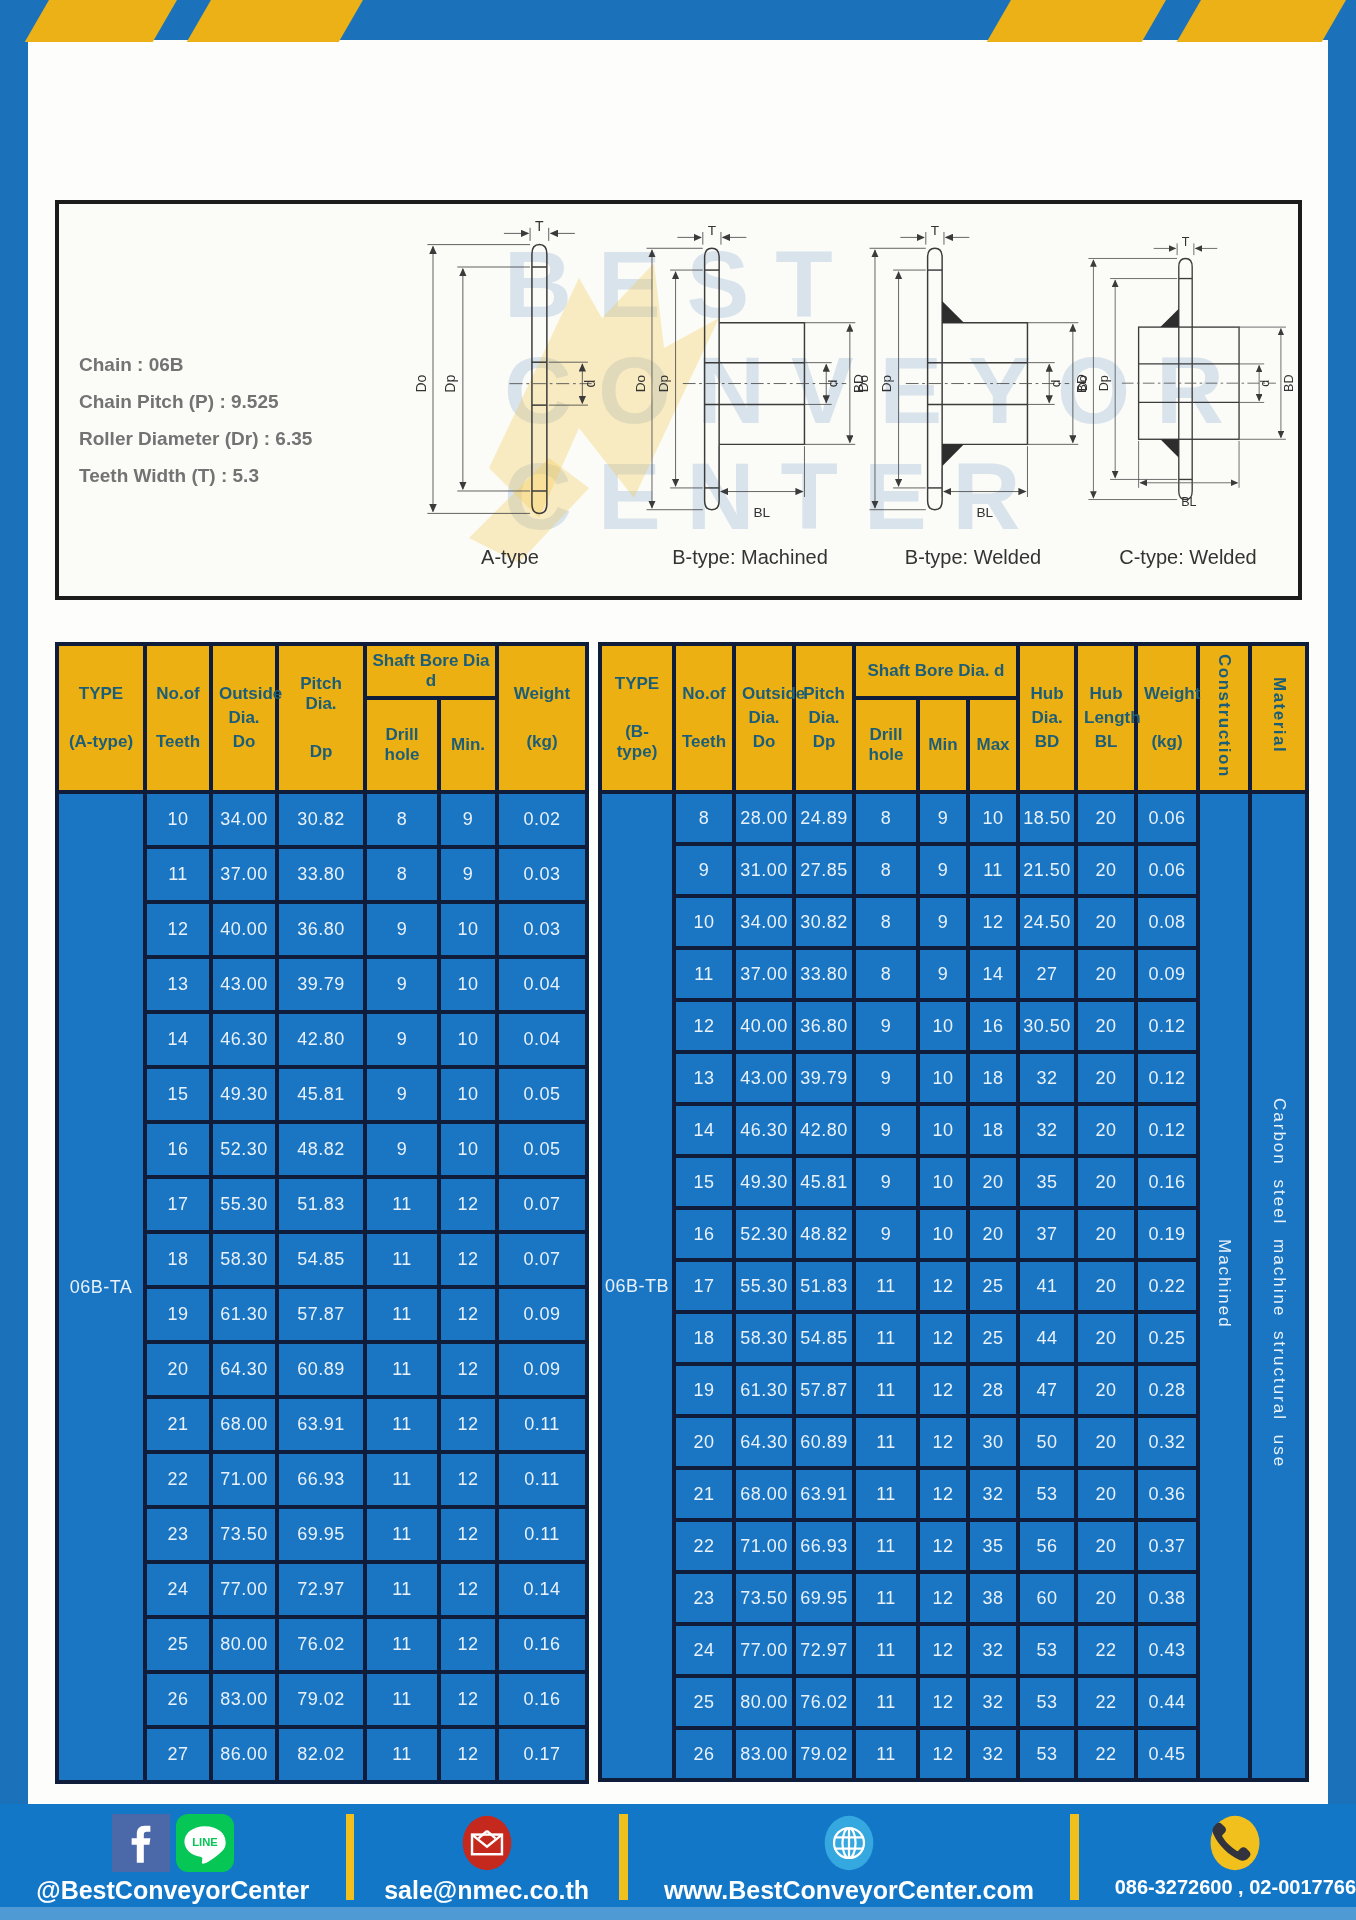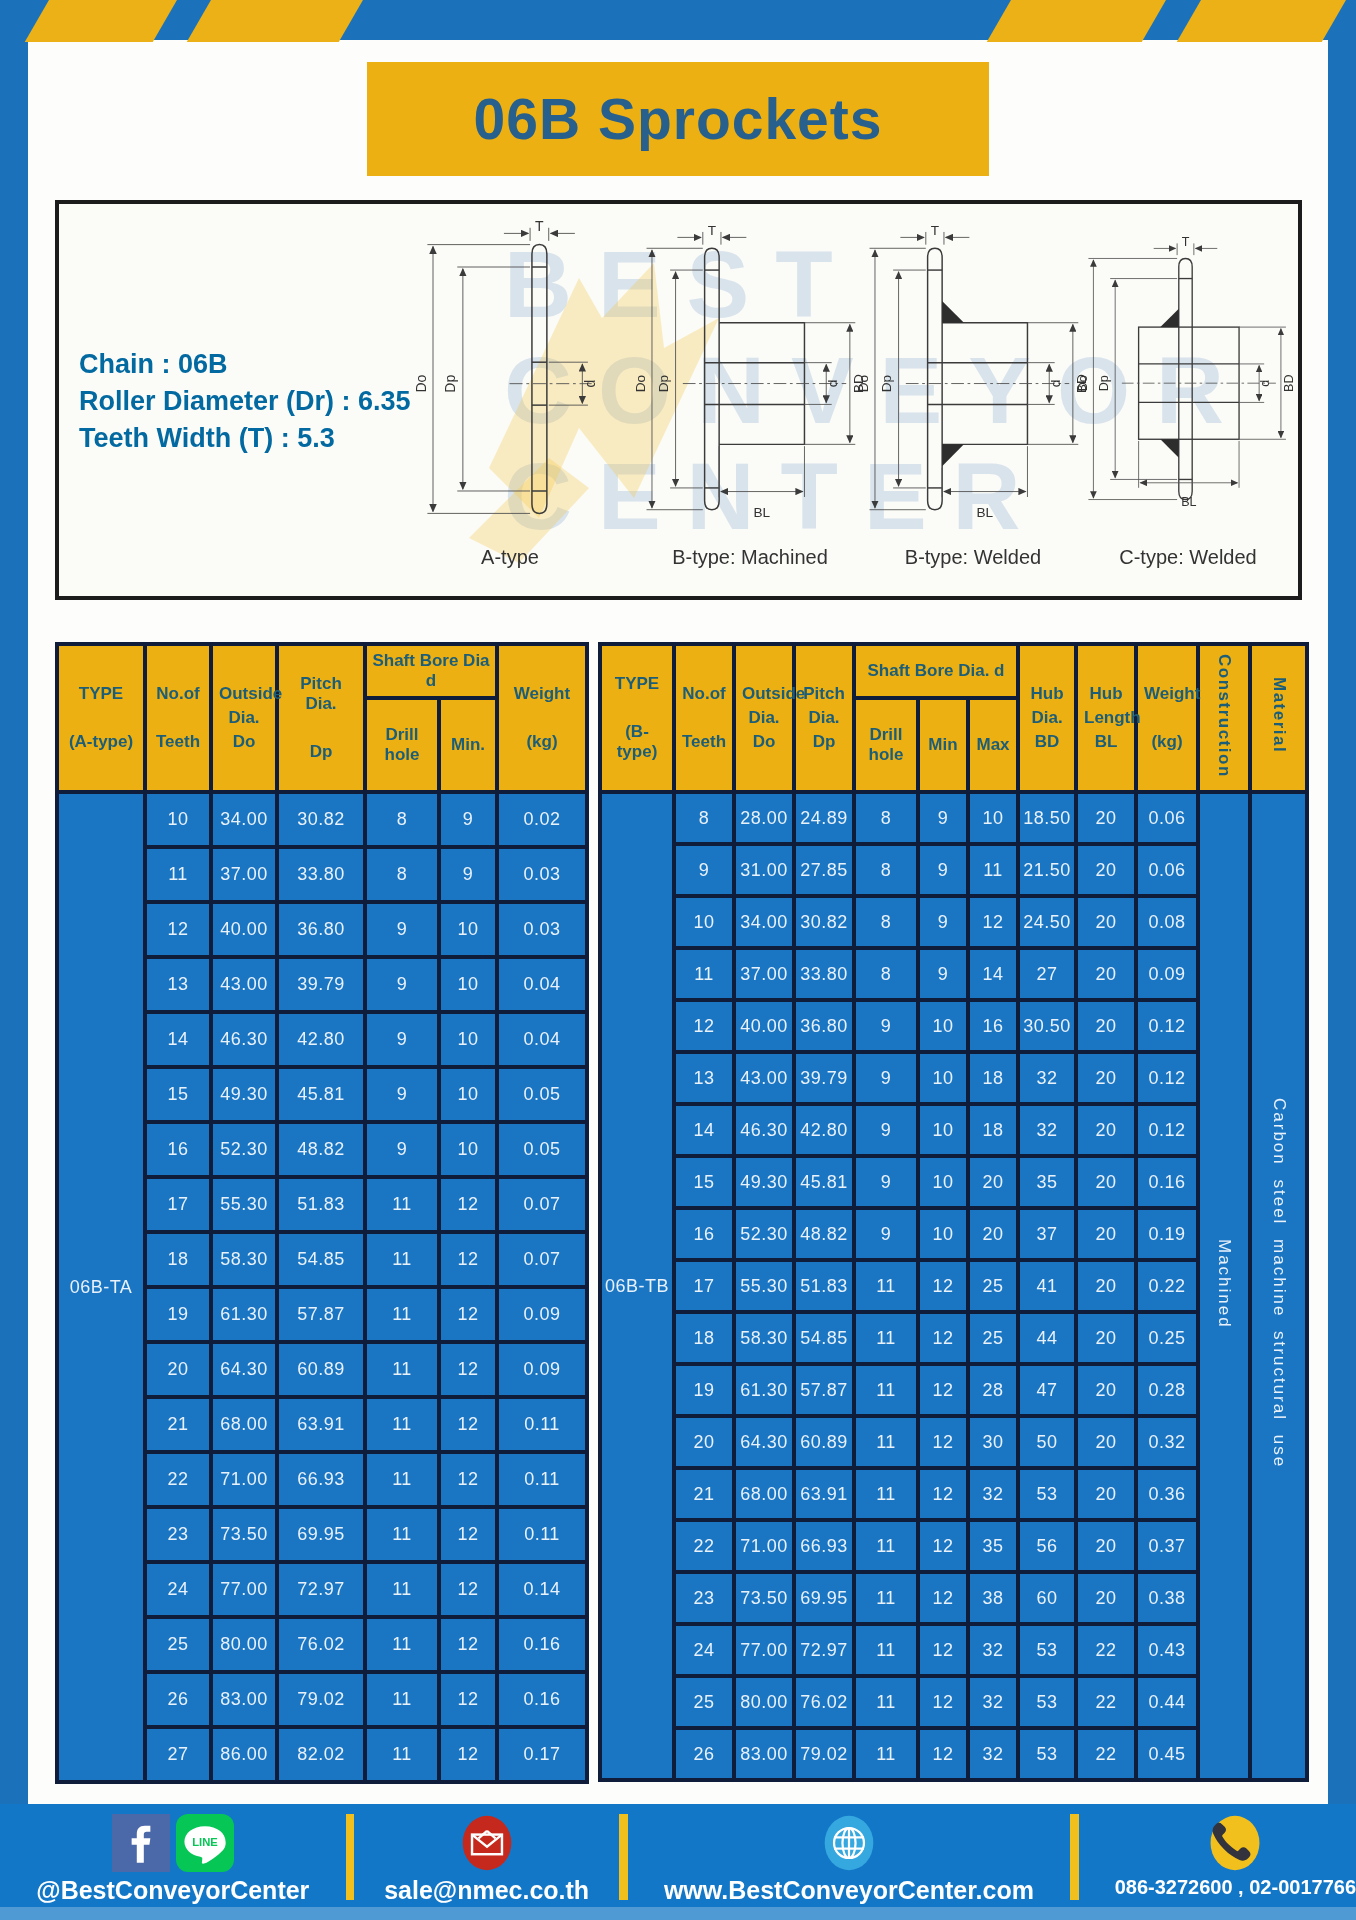--- a/index.html
+++ b/index.html
@@ -13,21 +13,21 @@
   
   .sheet { position:absolute; left:28px; top:40px; width:1300px; height:1764px; background:#fdfdfb; z-index:1; }
 
   
   .title-box { position:absolute; left:339px; top:22px; width:622px; height:114px; background:#ecb013; text-align:center; }
   .title-box h1 { font-size:57px; line-height:114px; color:#28608d; letter-spacing:1px; font-weight:bold; }
 
   
   .panel { position:absolute; left:27px; top:160px; width:1247px; height:400px; background:#fbfbf7; border:4px solid #1c1c1c; overflow:hidden; }
   .specs { position:absolute; left:20px; top:142px; z-index:2; }
-  .spec-line { font-size:27px; font-weight:bold; color:#0369a1; line-height:37px; white-space:pre; }
+  .spec-line { font-size:19px; font-weight:bold; color:#737373; line-height:37px; white-space:pre; }
 
   .wm-text { position:absolute; left:430px; top:28px; z-index:0; font-weight:bold; font-size:94px; line-height:106px; letter-spacing:26px; color:rgba(142,178,214,0.32); white-space:nowrap;margin-left:15px; }
   .wm-logo { position:absolute; left:370px; top:14px; z-index:0; }
 
   .figure { position:absolute; top:10px; z-index:2; text-align:center; }
   .fig-label { font-size:20px; color:#333; margin-top:2px; }
   .figure svg { display:block; margin:0 auto; }
 
   
   .tbl { border-collapse:collapse; table-layout:fixed; position:absolute; top:602px; background:#1a76c3; }
@@ -63,40 +63,38 @@
 
   <div class="topband">
     <div class="stripe" style="left:38px;width:128px;"></div>
     <div class="stripe" style="left:200px;width:152px;"></div>
     <div class="stripe" style="left:1000px;width:155px;"></div>
     <div class="stripe" style="left:1190px;width:145px;"></div>
   </div>
 
   <div class="sheet">
 
-    <div class="title-box">
-      <h1>06B Sprockets</h1>
-    </div>
 
     <div class="panel">
 
       <div class="wm-text">
         <div>BEST</div>
         <div>CONVEYOR</div>
         <div>CENTER</div>
       </div>
       <svg class="wm-logo" width="320" height="360" viewBox="0 0 320 360">
         <g fill="rgba(244,198,70,0.30)">
           <path d="M60,250 L150,60 L190,130 L140,135 L225,45 L235,130 L290,100 L205,280 L150,210 L110,300 Z"></path>
           <path d="M40,320 L120,240 L160,270 L90,345 Z"></path>
         </g>
       </svg>
 
       <div class="specs" id="spec-lines">
           <div class="spec-line">Chain : 06B</div>
+          <div class="spec-line">Chain Pitch (P) : 9.525</div>
           <div class="spec-line">Roller Diameter (Dr) : 6.35</div>
           <div class="spec-line">Teeth Width (T) : 5.3</div>
         </div>
 
       <div class="figure" style="left:345px;width:212px;">
         <svg width="210" height="330" viewBox="0 0 225 340">
           <defs>
               <marker id="arA" markerWidth="9" markerHeight="8" refX="8" refY="4" orient="auto-start-reverse">
                 <path d="M0,0 L9,4 L0,8 Z" fill="#3b3b3b"></path>
               </marker>

